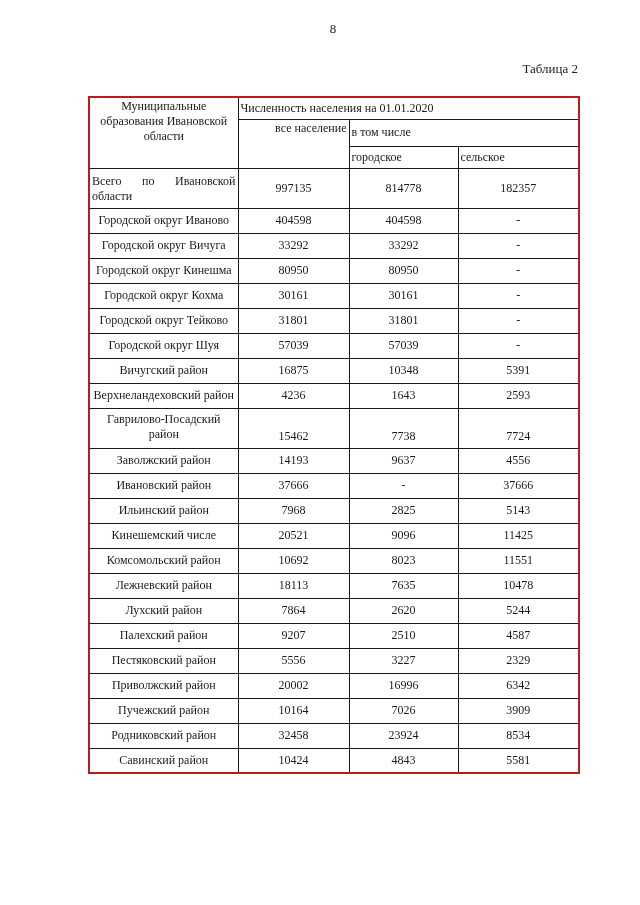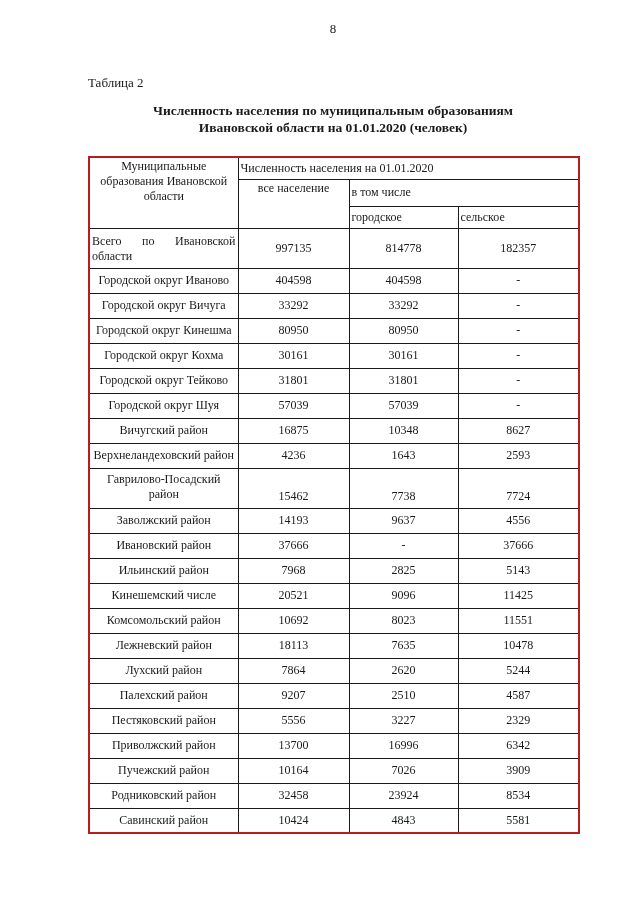--- a/index.html
+++ b/index.html
@@ -21,24 +21,24 @@
     width: 490px;
   }
   .page-number {
     margin-top: 22px;
     height: 14px;
     line-height: 14px;
     text-align: center;
     font-size: 13px;
   }
   .table-label {
-    margin-top: 39px;
+    margin-top: 25px;
     height: 15px;
     line-height: 15px;
-    text-align: left;
+    text-align: right;
     font-size: 13px;
   }
   .doc-title {
     margin-top: 12px;
     text-align: center;
     font-size: 13.5px;
     font-weight: bold;
     line-height: 17px;
   }
   table.pop {
@@ -61,21 +61,21 @@
   tr.hr3 { height: 22px; }
   td.head {
     vertical-align: middle;
   }
   td.name-head {
     text-align: center;
     vertical-align: top;
     padding-top: 3px;
   }
   td.all-head {
-    text-align: center;
+    text-align: right;
     vertical-align: top;
     padding-top: 6px;
   }
   
   tbody tr { height: 25px; }
   tbody tr.tall { height: 40px; }
   td.name {
     text-align: center;
     vertical-align: middle;
     padding-left: 3px;
@@ -93,24 +93,20 @@
     padding-bottom: 4px;
   }
 </style>
 </head>
 <body>
 
 <div class="page">
   <div class="content">
     <div class="page-number">8</div>
     <div class="table-label">Таблица 2</div>
-    <div class="doc-title">
-      <div>Численность населения по муниципальным образованиям</div>
-      <div>Ивановской области на 01.01.2020 (человек)</div>
-    </div>
 
     <table class="pop">
       <colgroup>
         <col style="width:149px">
         <col style="width:111px">
         <col style="width:109px">
         <col style="width:121px">
       </colgroup>
       <thead>
         <tr class="hr1">
@@ -166,21 +162,21 @@
           <tr>
             <td class="name">Городской округ Шуя</td>
             <td class="num">57039</td>
             <td class="num">57039</td>
             <td class="num">-</td>
           </tr>
           <tr>
             <td class="name">Вичугский район</td>
             <td class="num">16875</td>
             <td class="num">10348</td>
-            <td class="num">8627</td>
+            <td class="num">5391</td>
           </tr>
           <tr>
             <td class="name">Верхнеландеховский район</td>
             <td class="num">4236</td>
             <td class="num">1643</td>
             <td class="num">2593</td>
           </tr>
           <tr class="tall numbot">
             <td class="name">Гаврилово-Посадский район</td>
             <td class="num">15462</td>
@@ -236,21 +232,21 @@
             <td class="num">4587</td>
           </tr>
           <tr>
             <td class="name">Пестяковский район</td>
             <td class="num">5556</td>
             <td class="num">3227</td>
             <td class="num">2329</td>
           </tr>
           <tr>
             <td class="name">Приволжский район</td>
-            <td class="num">13700</td>
+            <td class="num">20002</td>
             <td class="num">16996</td>
             <td class="num">6342</td>
           </tr>
           <tr>
             <td class="name">Пучежский район</td>
             <td class="num">10164</td>
             <td class="num">7026</td>
             <td class="num">3909</td>
           </tr>
           <tr>

